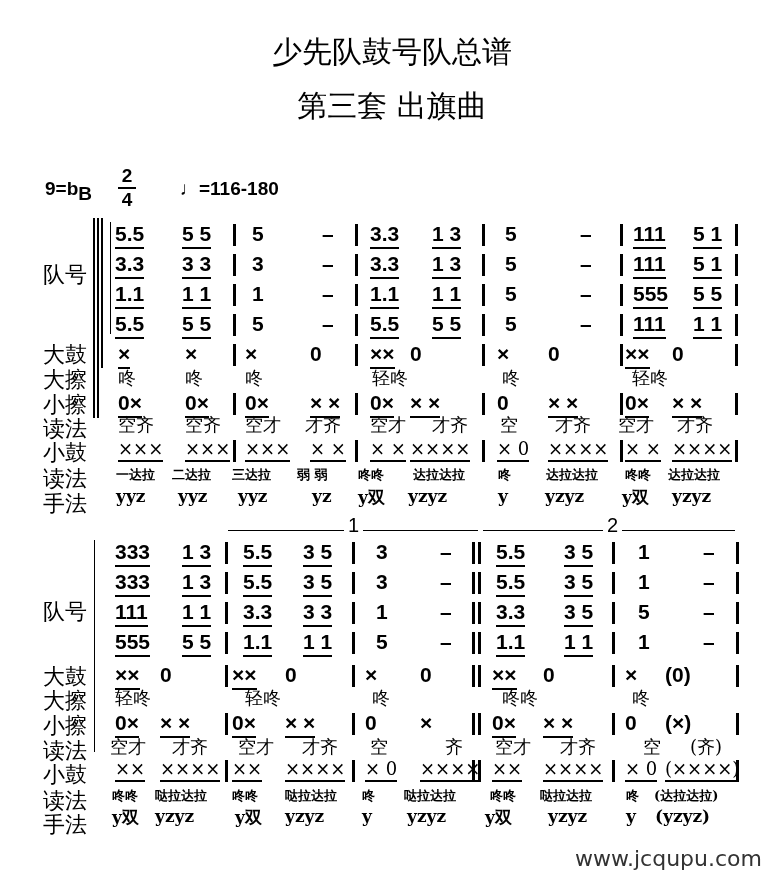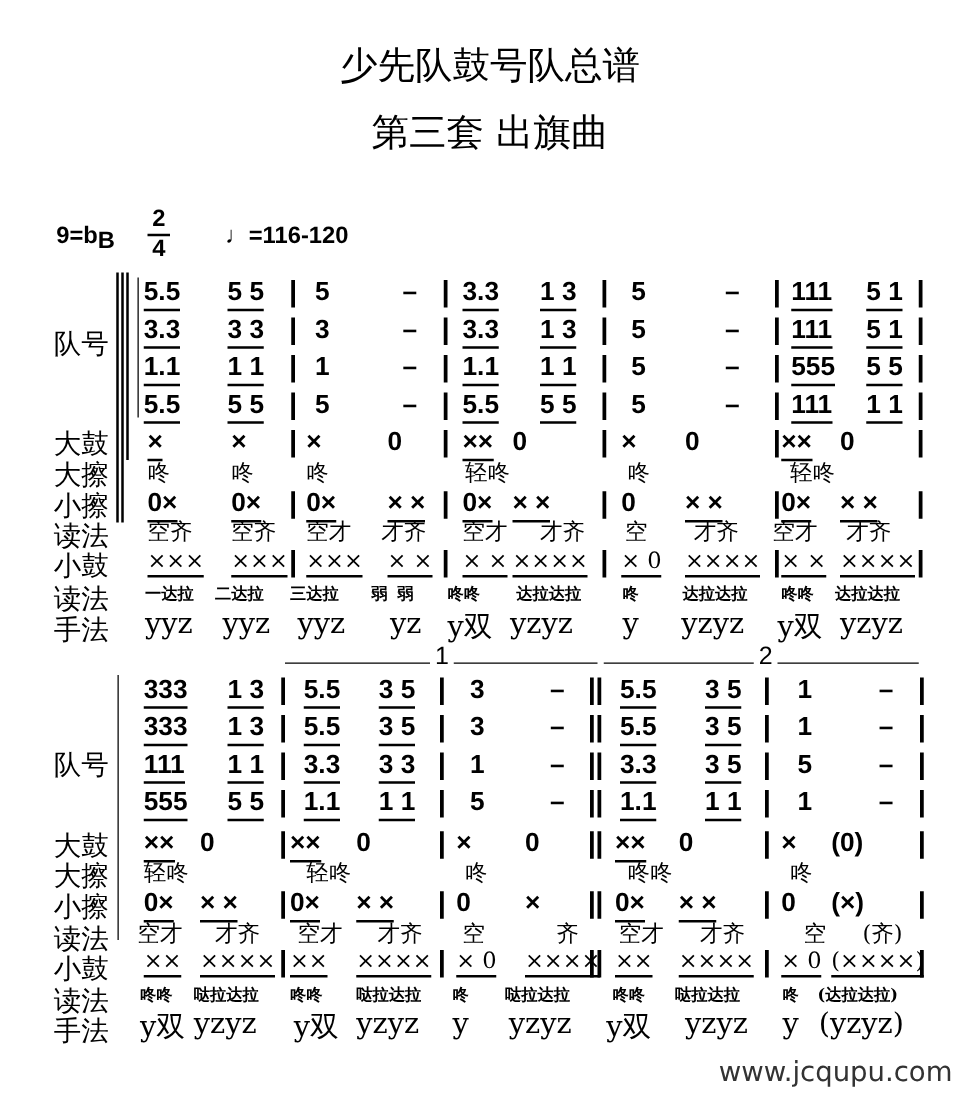--- a/index.html
+++ b/index.html
@@ -5,39 +5,39 @@
   html,body{margin:0;padding:0;background:#fff;}
   body{width:784px;height:876px;position:relative;overflow:hidden;font-family:"Liberation Sans","DejaVu Sans",sans-serif;color:#000;}
   .abs{position:absolute;white-space:nowrap;}
   .title{left:0;width:784px;text-align:center;font-size:30px;font-family:"DejaVu Sans",sans-serif;}
   .meta{font-size:19px;font-weight:bold;}
   .lbl{font-size:22px;font-family:"DejaVu Serif",serif;}
   .lbl2{font-size:22px;font-family:"DejaVu Sans",sans-serif;}
   .n{font-size:21px;font-weight:bold;font-family:"Liberation Sans",sans-serif;}
   .s{font-size:18px;font-family:"DejaVu Serif",serif;}
   .sm{font-size:13px;font-weight:bold;font-family:"DejaVu Serif",serif;}
-  .h{font-size:23px;font-weight:normal;font-family:"DejaVu Serif",serif;}
+  .h{font-size:17px;font-weight:bold;font-family:"DejaVu Serif",serif;}
   .ul{border-bottom:2px solid #000;padding-bottom:1px;}
   .bar{position:absolute;width:3px;background:#000;}
   .vline{position:absolute;background:#000;}
   .hline{position:absolute;height:1px;background:#000;}
   .wm{font-size:22px;font-family:"DejaVu Sans",sans-serif;color:#333;}
 </style>
 </head>
 <body>
 
 <div class="abs title" style="top:32px;">少先队鼓号队总谱</div>
 <div class="abs title" style="top:86px;">第三套  出旗曲</div>
 
 <div class="abs meta" style="left:45px;top:178px;"><span>9=b</span><sub style="font-size:19px;">B</sub></div>
 <div class="abs meta" style="left:118px;top:165px;line-height:22px;text-align:center;">
   <div>2</div>
   <div style="border-top:2px solid #000;width:18px;">4</div>
 </div>
-<div class="abs meta" style="left:180px;top:178px;"><span>♩</span><span>=116-120</span></div>
+<div class="abs meta" style="left:180px;top:178px;"><span>♩</span><span>=116-180</span></div>
 
 <div class="abs lbl2" style="left:43px;top:260px;">队号</div>
 <div class="abs lbl" style="left:43px;top:340px;">大鼓</div>
 <div class="abs lbl" style="left:43px;top:365px;">大擦</div>
 <div class="abs lbl" style="left:43px;top:390px;">小擦</div>
 <div class="abs lbl" style="left:43px;top:414px;">读法</div>
 <div class="abs lbl" style="left:43px;top:438px;">小鼓</div>
 <div class="abs lbl" style="left:43px;top:464px;">读法</div>
 <div class="abs lbl" style="left:43px;top:489px;">手法</div>
 
@@ -184,21 +184,21 @@
     <div class="abs s" style="left: 305px; top: 413px;">才齐</div>
     <div class="abs s" style="left: 370px; top: 413px;">空才</div>
     <div class="abs s" style="left: 432px; top: 413px;">才齐</div>
     <div class="abs s" style="left: 500px; top: 413px;">空</div>
     <div class="abs s" style="left: 555px; top: 413px;">才齐</div>
     <div class="abs s" style="left: 618px; top: 413px;">空才</div>
     <div class="abs s" style="left: 677px; top: 413px;">才齐</div>
     <div class="abs sm" style="left: 116px; top: 466px;">一达拉</div>
     <div class="abs sm" style="left: 172px; top: 466px;">二达拉</div>
     <div class="abs sm" style="left: 232px; top: 466px;">三达拉</div>
-    <div class="abs sm" style="left: 297px; top: 466px; font-family: Liberation Mono, monospace;">弱 弱</div>
+    <div class="abs sm" style="left: 297px; top: 466px;">弱 弱</div>
     <div class="abs sm" style="left: 358px; top: 466px;">咚咚</div>
     <div class="abs sm" style="left: 413px; top: 466px;">达拉达拉</div>
     <div class="abs sm" style="left: 498px; top: 466px;">咚</div>
     <div class="abs sm" style="left: 546px; top: 466px;">达拉达拉</div>
     <div class="abs sm" style="left: 625px; top: 466px;">咚咚</div>
     <div class="abs sm" style="left: 668px; top: 466px;">达拉达拉</div>
     <div class="abs h" style="left: 116px; top: 486px;">yyz</div>
     <div class="abs h" style="left: 178px; top: 486px;">yyz</div>
     <div class="abs h" style="left: 238px; top: 486px;">yyz</div>
     <div class="abs h" style="left: 312px; top: 486px;">yz</div>

